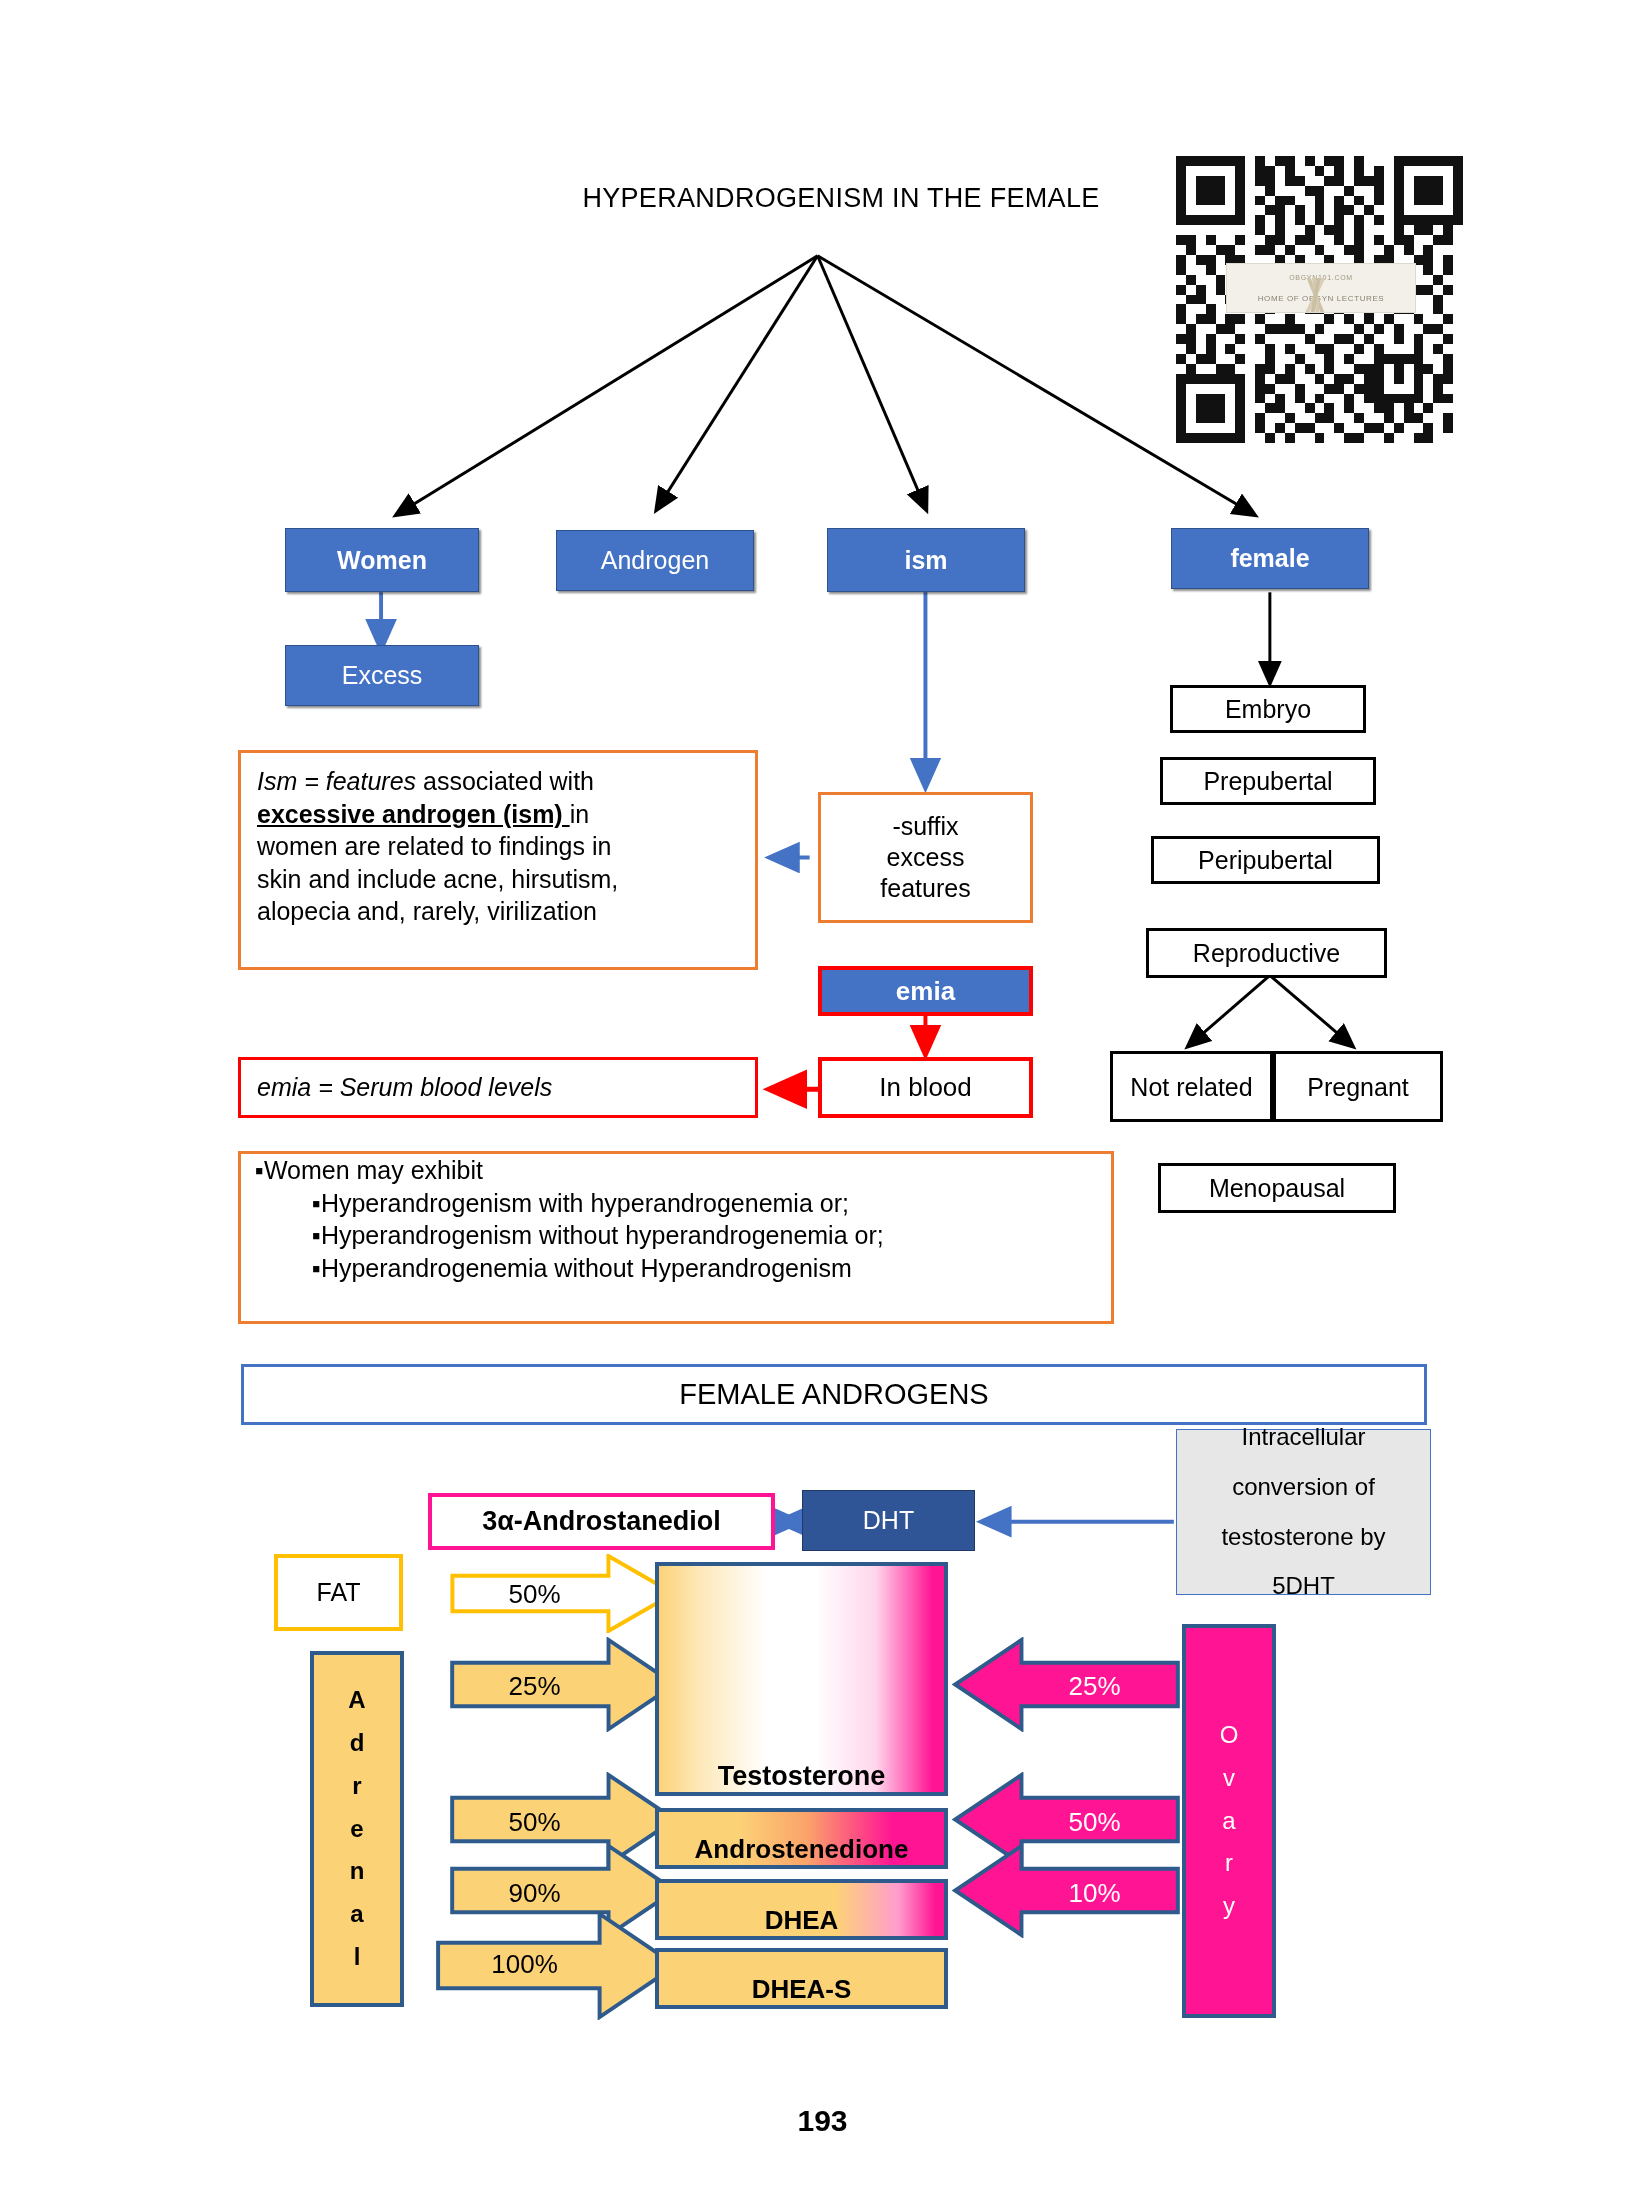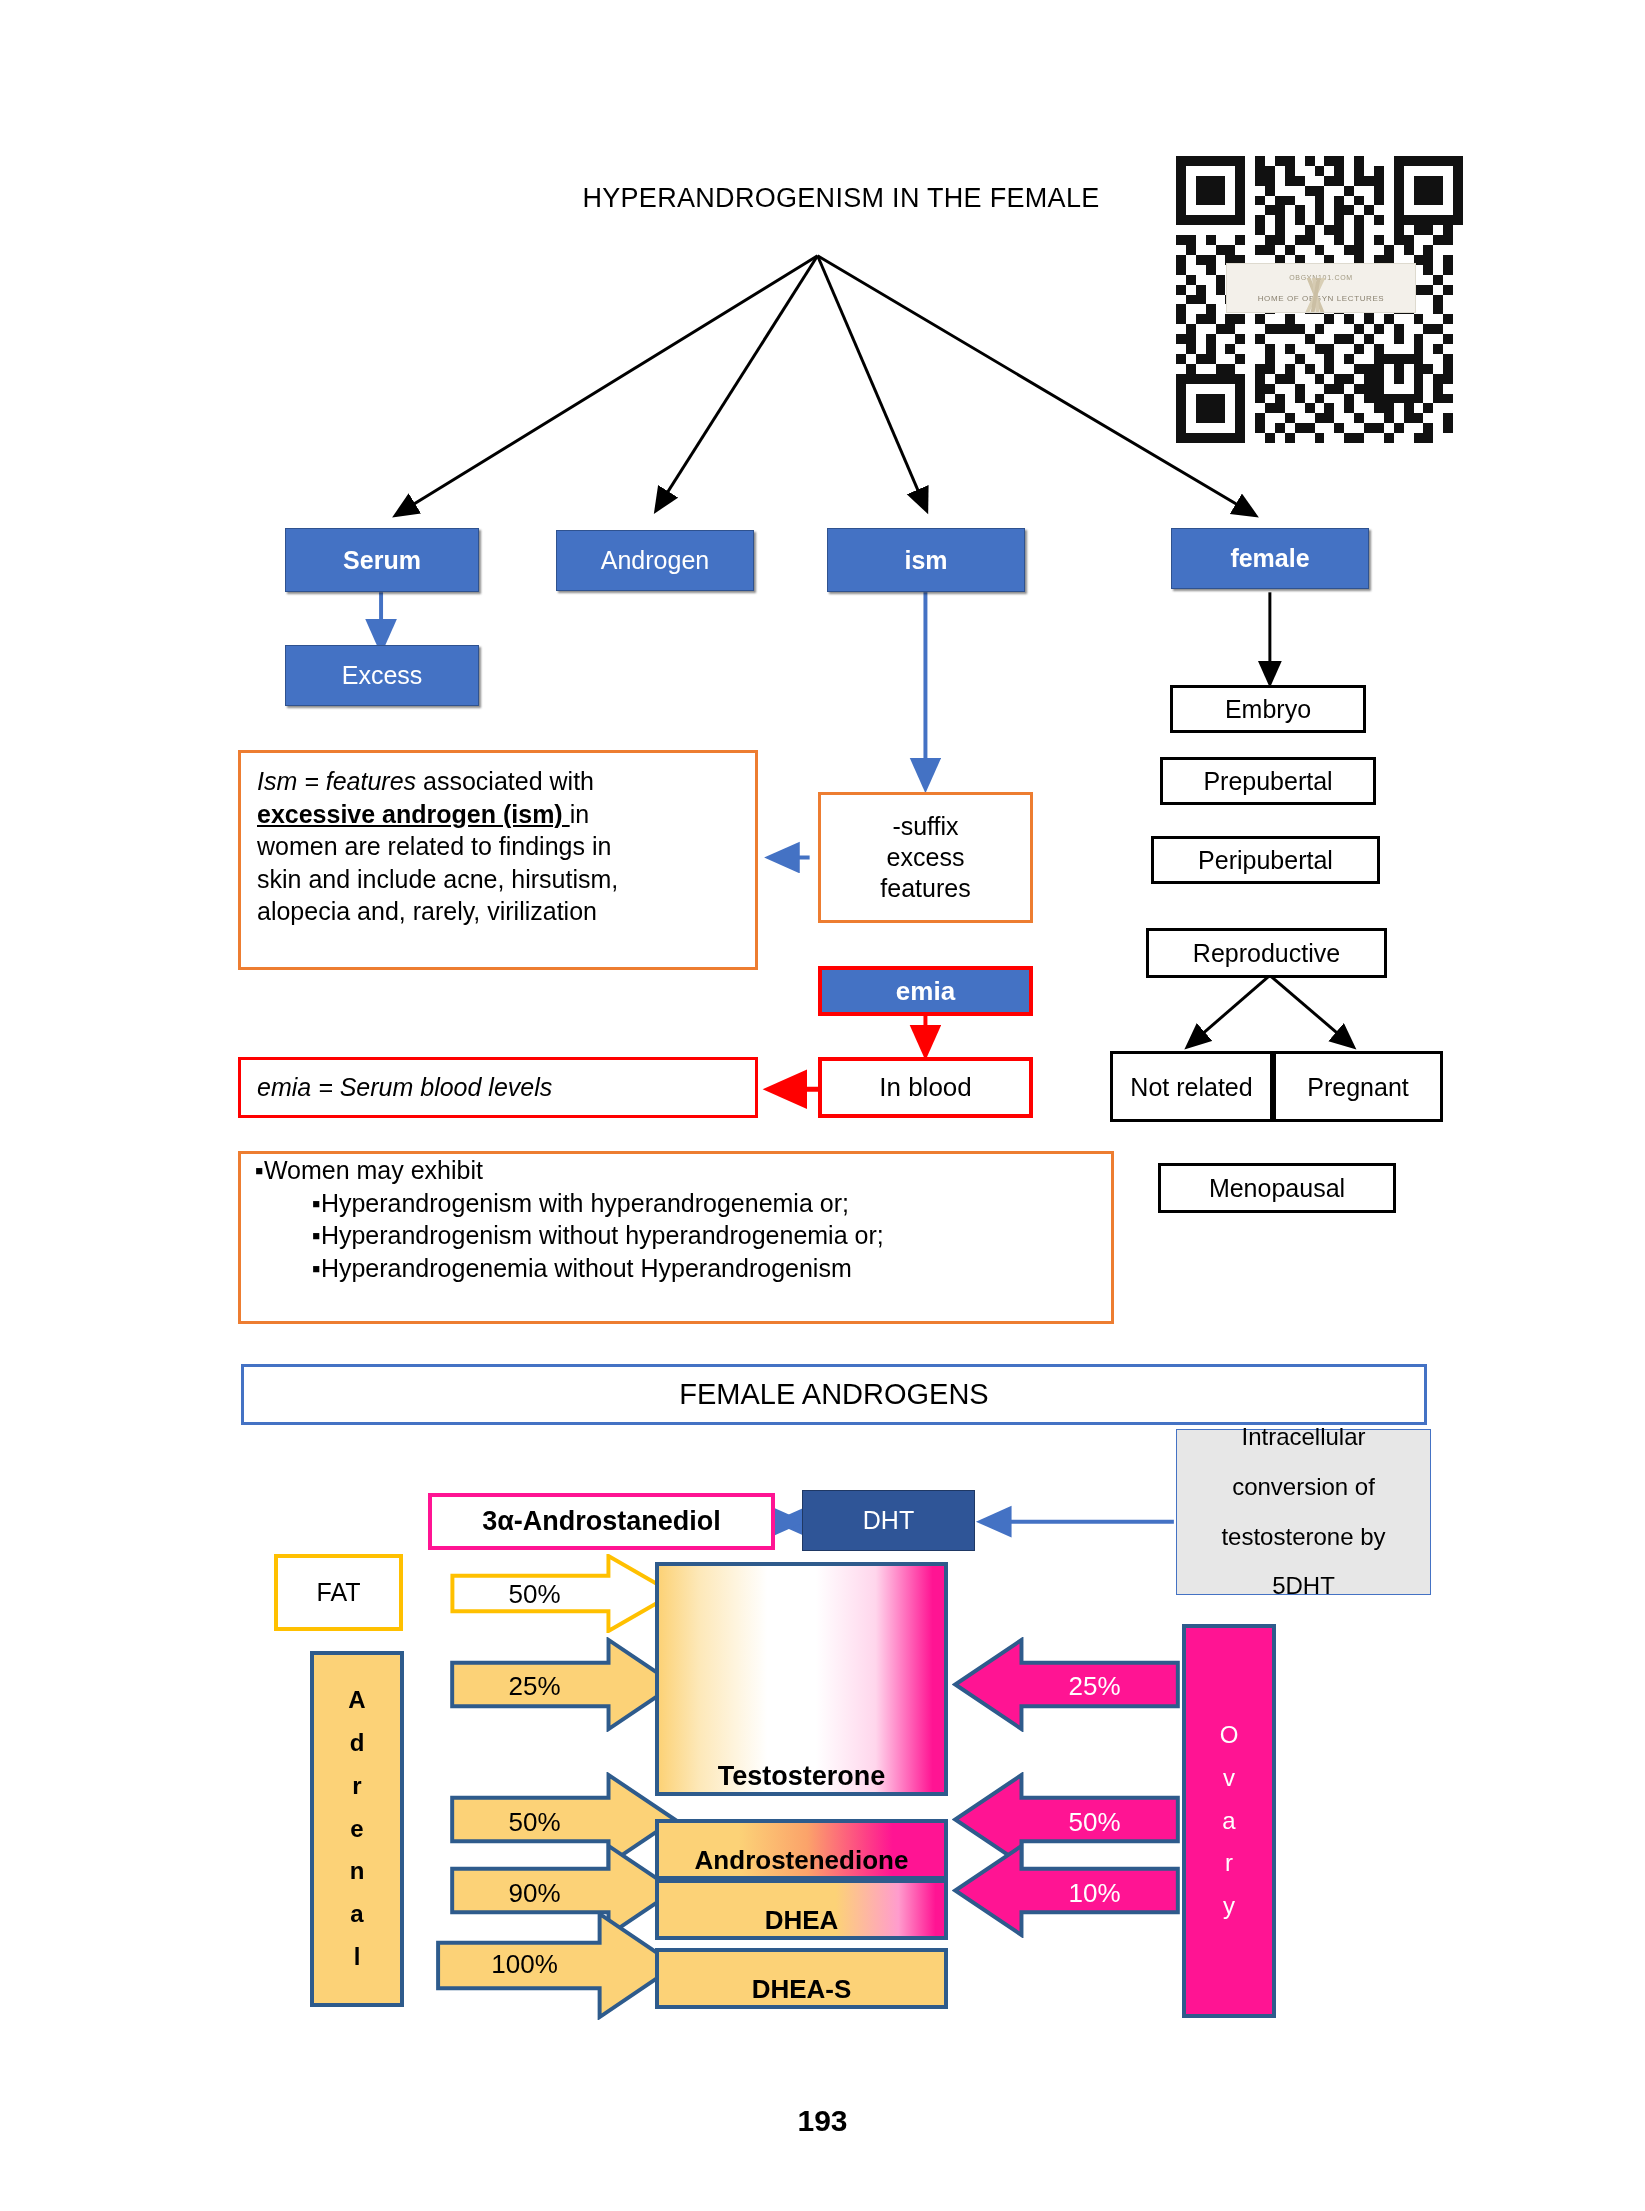--- a/index.html
+++ b/index.html
@@ -128,21 +128,20 @@
   }
   #testosterone {
     left:655px; top:1562px; width:293px; height:234px;
     background: linear-gradient(to right,#FCD277 0%, #fde8b8 14%, #ffffff 38%, #ffffff 55%, #ffd6ec 76%, #FF1493 96%);
     font-size:27px;
   }
   #androstenedione {
     left:655px; top:1808px; width:293px; height:61px;
     background: linear-gradient(to right,#FCD277 0%,#FCD277 28%,#fba36a 52%,#FF1493 82%,#FF1493 100%);
     font-size:26px;
-    margin-top:11px;
   }
   #dhea {
     left:655px; top:1879px; width:293px; height:61px;
     background: linear-gradient(to right,#FCD277 0%,#FCD277 62%,#ff9ccd 84%,#FF1493 97%);
     font-size:26px;
   }
   #dheas {
     left:655px; top:1948px; width:293px; height:61px;
     background:#FCD277;
     font-size:26px;
@@ -452,21 +451,21 @@
       <line x1="1283" y1="985" x2="1200" y2="1057"></line>
       <line x1="1283" y1="985" x2="1367" y2="1057"></line>
     </g>
 
     <line x1="788" y1="1537" x2="806" y2="1537" stroke="#4472c4" stroke-width="5" marker-end="url(#ah-blue)" marker-start="url(#ah-blue-start)"></line>
 
     <line x1="1186" y1="1537" x2="992" y2="1537" stroke="#4472c4" stroke-width="4" marker-end="url(#ah-blue)"></line>
   </svg>
 
   <div class="abs bluebox bold" style="left:285px;top:528px;width:194px;height:64px;">
-    <span>Serum</span>
+    <span>Women</span>
   </div>
   <div class="abs bluebox" style="left:556px;top:530px;width:198px;height:61px;">
     <span>Androgen</span>
   </div>
   <div class="abs bluebox bold" style="left:827px;top:528px;width:198px;height:64px;">
     <span>ism</span>
   </div>
   <div class="abs bluebox bold" style="left:1171px;top:528px;width:198px;height:61px;">
     <span>female</span>
   </div>

